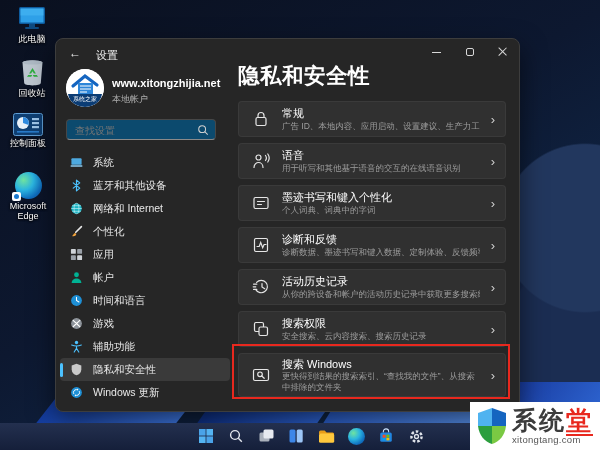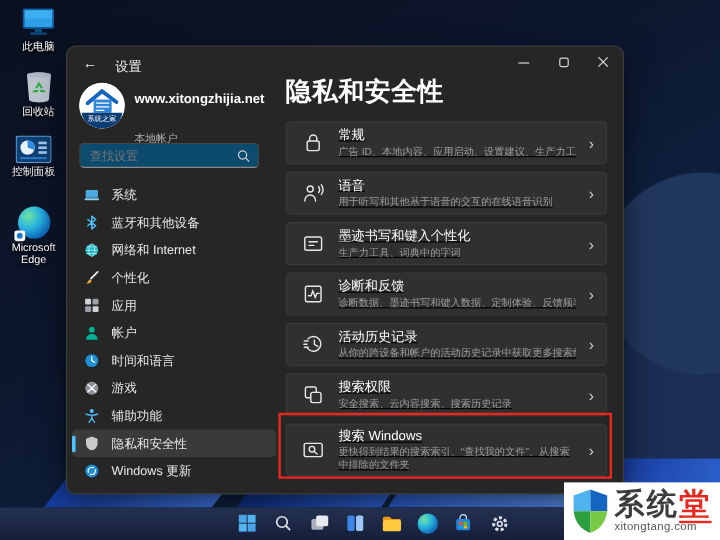--- a/index.html
+++ b/index.html
@@ -38,21 +38,21 @@
   .ctl { width:33px; height:26px; display:flex; align-items:center; justify-content:center; position:relative; }
   .ctl-min i { display:block; width:9px; height:1px; background:#d8d8d8; }
   .ctl-max i { display:block; width:8px; height:8px; border:1.2px solid #d8d8d8; border-radius:2px; }
   .ctl-close i, .ctl-close i::after { display:block; width:11px; height:1.2px; background:#d8d8d8; transform:rotate(45deg); }
   .ctl-close i::after { content:""; transform:rotate(90deg); }
 
   
   .avatar { position:absolute; left:10px; top:30px; width:38px; height:38px; border-radius:50%; background:#fff; overflow:hidden; }
   .avatar-caption { position:absolute; left:0; right:0; bottom:3px; text-align:center; font-size:6px; color:#fff; z-index:2; }
   .acc-name { position:absolute; left:56px; top:38px; font-size:11px; font-weight:bold; color:#fff; }
-  .acc-type { position:absolute; left:56px; top:54px; font-size:9px; color:#b0b0b0;margin-top:16px; }
+  .acc-type { position:absolute; left:56px; top:54px; font-size:9px; color:#b0b0b0; }
 
   
   .searchbox { position:absolute; left:10px; top:80px; width:150px; height:21px; background:#0c4a6e;
                border:1px solid #474747; border-bottom:1px solid #8a8a8a; border-radius:4px; }
   .searchbox input { width:118px; height:100%; margin-left:8px; background:transparent; border:none; outline:none;
                      color:#cfcfcf; font-size:10px; font-family:inherit; }
   .searchbox .mag { position:absolute; right:6px; top:4px; }
 
   
   .nav { position:absolute; left:4px; top:112px; width:170px; }
@@ -62,21 +62,21 @@
   .nav-item.sel::before { content:""; position:absolute; left:0; top:4.5px; width:3px; height:14px; border-radius:2px; background:#4cc2ff; }
   .nav-ico { width:13px; height:13px; display:flex; }
 
   
   .page-title { position:absolute; left:182px; top:22px; font-size:21.5px; font-weight:600; color:#fff; letter-spacing:.5px; }
   .cards { position:absolute; left:182px; top:62px; width:268px; display:flex; flex-direction:column; gap:6px; }
   .card { height:36px; background:#303030; border:1px solid rgba(255,255,255,.05); border-radius:4px;
           display:flex; align-items:center; gap:11px; padding:0 10px 0 12px; }
   .card.tall { height:44px; }
   .card-ico { width:20px; height:20px; flex:none; display:flex; }
-  .card-text { flex:1; min-width:0;text-decoration:underline; }
+  .card-text { flex:1; min-width:0; }
   .card-title { font-size:11px; color:#fff; line-height:1.3; }
   .card-sub { font-size:8.5px; color:#9d9d9d; white-space:nowrap; overflow:hidden; line-height:1.3; }
   .card.tall .card-sub { white-space:normal; }
   .chev { font-size:13px; color:#cfcfcf; flex:none; }
   .redbox { position:absolute; left:176px; top:305px; width:278px; height:55px; border:2px solid #e8281e; z-index:6; pointer-events:none; }
 
   
   .taskbar { position:absolute; left:0; bottom:0; width:600px; height:27px; z-index:10;
              background:linear-gradient(#23304f,#151f3a); }
   .tb-icons { position:absolute; left:196px; top:3px; display:flex; gap:10px; }
@@ -314,21 +314,21 @@
     </div>
     <div class="card">
       <span class="card-ico">
           <svg viewBox="0 0 20 20" width="20" height="20" fill="none" stroke="#e6e6e6" stroke-width="1.2" stroke-linecap="round">
             <rect x="3" y="4.5" width="14" height="11" rx="1.5"></rect>
             <path d="M6.5 8.5 h7 M6.5 11.5 h4"></path>
           </svg>
         </span>
       <span class="card-text">
           <span class="card-title" style="display:block">墨迹书写和键入个性化</span>
-          <span class="card-sub" style="display:block">生产力工具、词典中的字词</span>
+          <span class="card-sub" style="display:block">个人词典、词典中的字词</span>
         </span>
       <span class="chev">›</span>
     </div>
     <div class="card">
       <span class="card-ico">
           <svg viewBox="0 0 20 20" width="20" height="20" fill="none" stroke="#e6e6e6" stroke-width="1.2" stroke-linecap="round">
             <rect x="3.5" y="3.5" width="13" height="13" rx="1.5"></rect>
             <path d="M6 11.5 h2.2 l1.5-4 2 5.2 1.4-3.2 h1.9"></path>
           </svg>
         </span>

